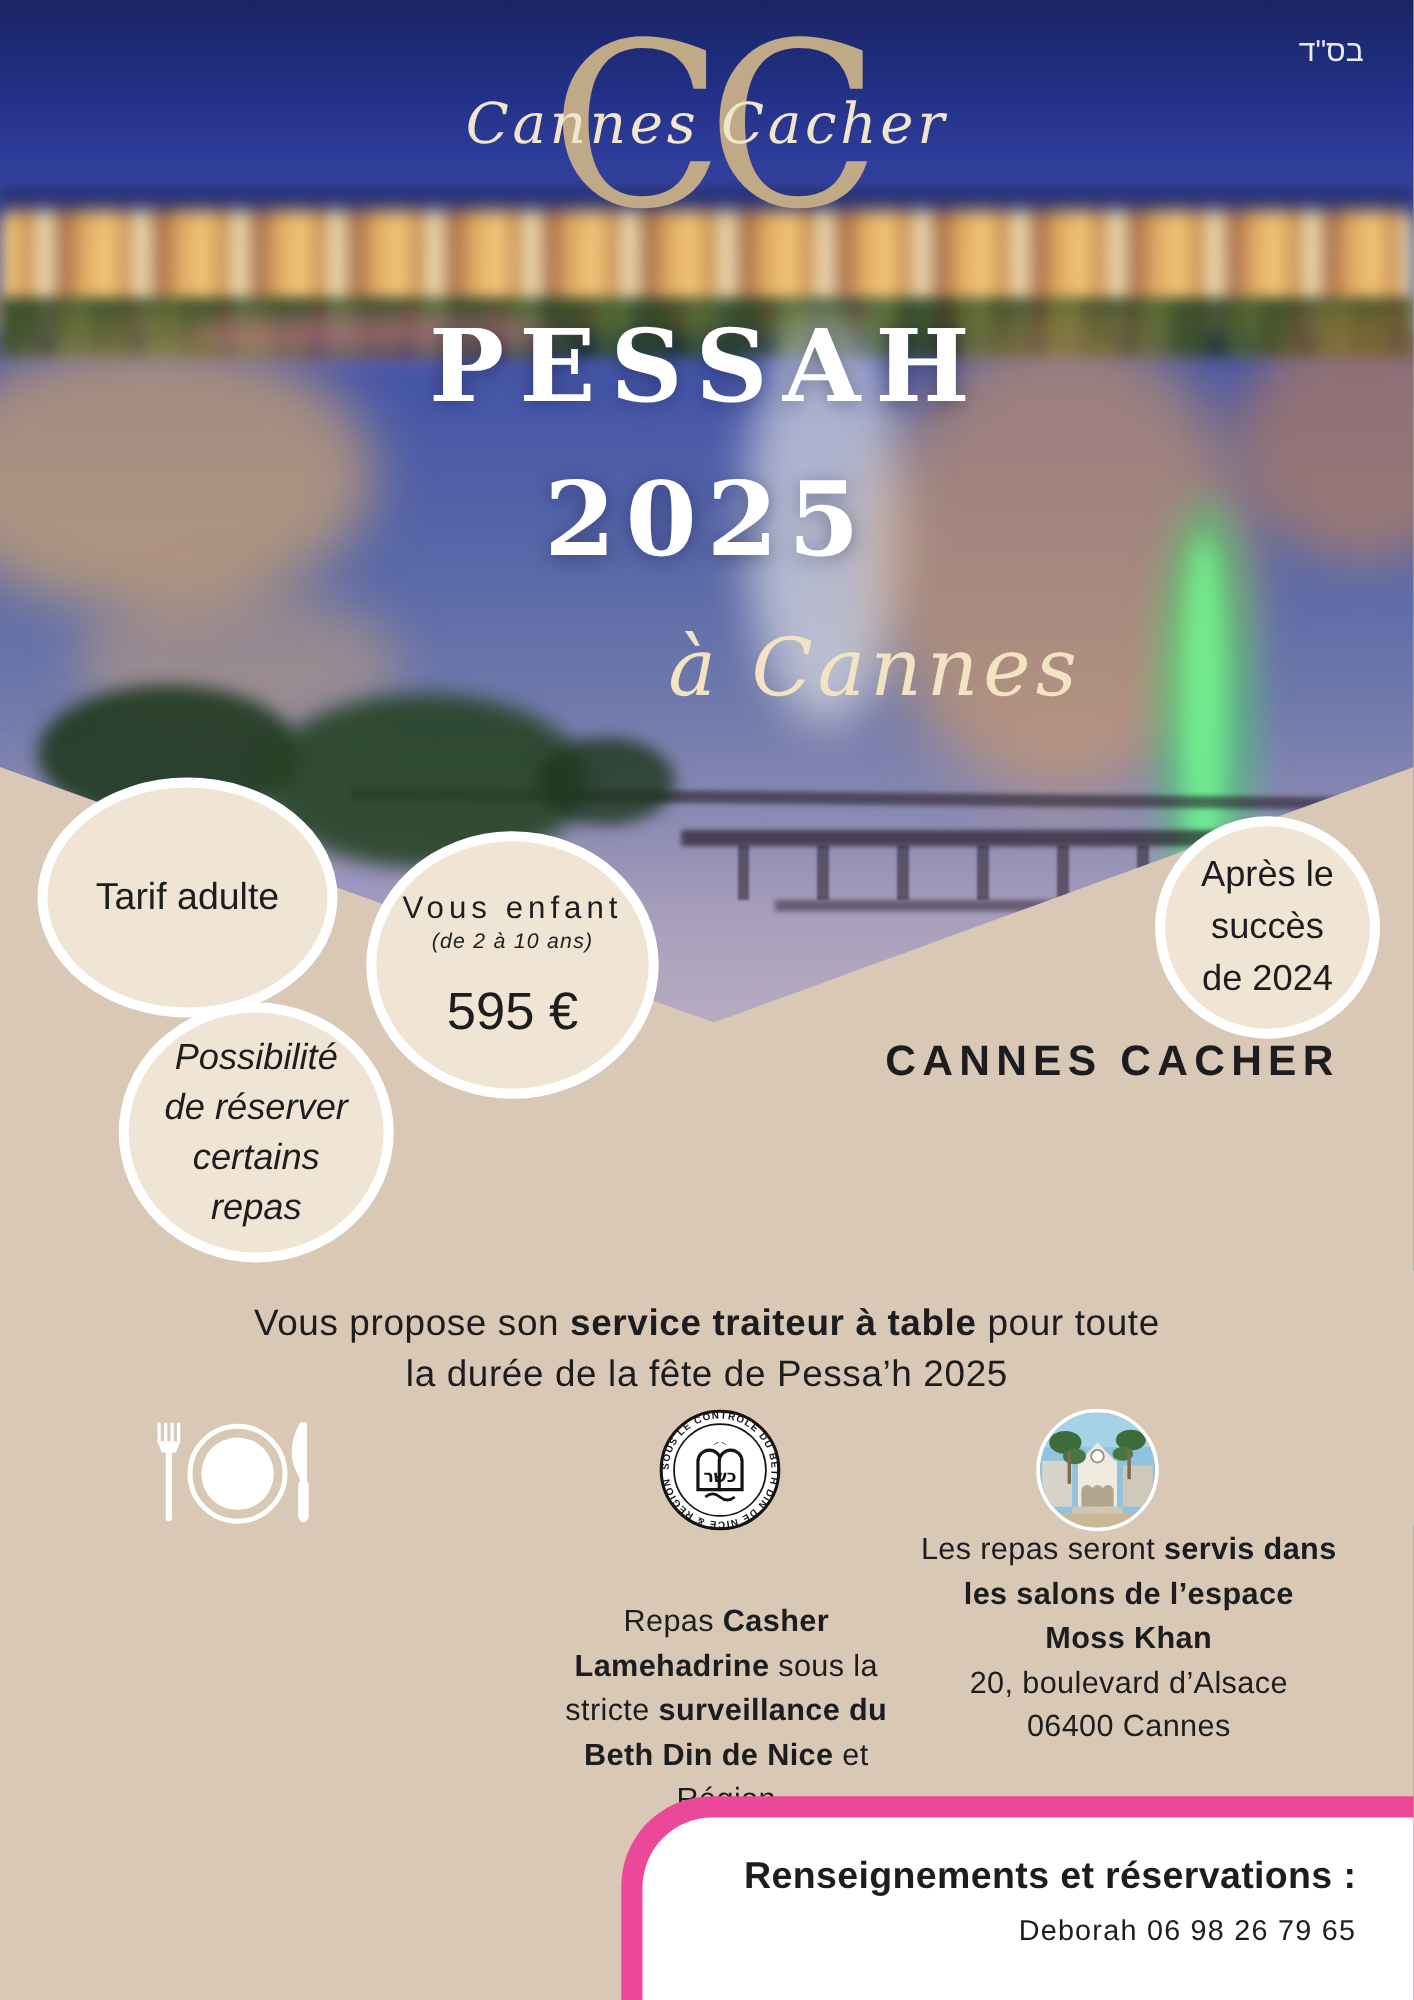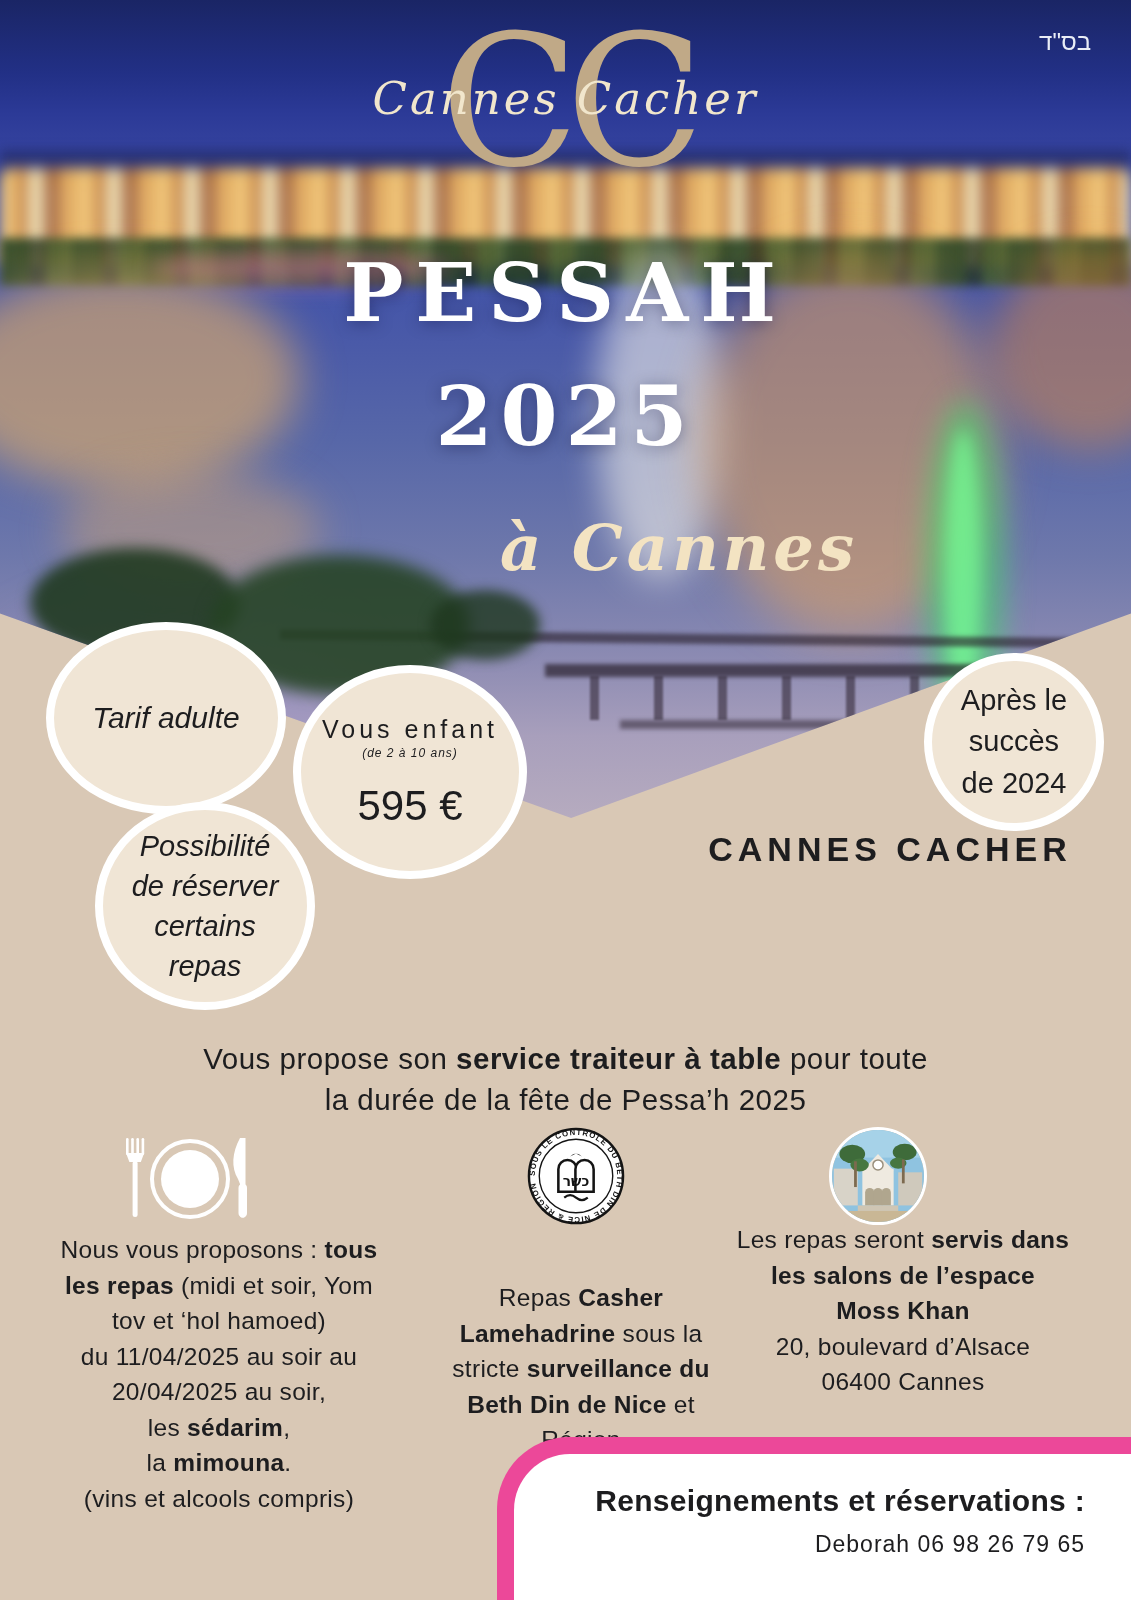--- a/index.html
+++ b/index.html
@@ -47,31 +47,31 @@
   #logo{position:absolute;top:10px;left:0;width:100%;text-align:center;z-index:2;}
   .logo-cc{font-family:"DejaVu Serif",serif;font-size:182px;line-height:1;color:#c0a987;letter-spacing:-14px;}
   .logo-script{position:absolute;top:62px;left:0;width:100%;text-align:center;
     font-family:"DejaVu Serif",serif;font-style:italic;font-size:45px;color:#f1e6cc;letter-spacing:3px;}
   #bsd{position:absolute;top:28px;right:40px;color:#e9edf6;font-size:24px;z-index:2;}
   
   .hero-title{position:absolute;left:0;width:100%;text-align:center;z-index:2;color:#fff;
     font-family:"DejaVu Serif",serif;font-weight:700;text-shadow:0 2px 16px rgba(0,0,40,.35);}
   #title1{top:246px;font-size:80px;letter-spacing:12px;}
   #title2{top:368px;font-size:82px;letter-spacing:8px;}
-  #subtitle{position:absolute;top:510px;left:500px;width:400px;z-index:2;
-    font-family:"DejaVu Serif",serif;font-style:italic;font-size:64px;color:#f3e3c2;letter-spacing:4px;font-weight:bold;}
+  #subtitle{position:absolute;top:498px;left:500px;width:400px;text-align:center;z-index:2;
+    font-family:"DejaVu Serif",serif;font-style:italic;font-size:64px;color:#f3e3c2;letter-spacing:4px;}
   
   .bubble{position:absolute;background:#f0e5d5;border:8px solid #fff;border-radius:50%;
     display:flex;flex-direction:column;align-items:center;justify-content:center;text-align:center;z-index:3;box-sizing:border-box;}
-  #b-adult{left:46px;top:622px;width:240px;height:192px;font-style:italic;}
+  #b-adult{left:30px;top:622px;width:240px;height:192px;}
   #b-adult .lbl{font-size:30px;}
   #b-adult .price{font-size:47px;font-weight:500;margin-top:10px;}
   #b-child{left:293px;top:665px;width:234px;height:214px;}
   #b-child .lbl{font-size:25px;letter-spacing:4px;}
-  #b-child .sub{font-size:12px;font-style:italic;letter-spacing:1px;margin-top:2px;}
+  #b-child .sub{font-size:17px;font-style:italic;letter-spacing:1px;margin-top:2px;}
   #b-child .price{font-size:42px;font-weight:500;margin-top:22px;}
   #b-poss{left:95px;top:802px;width:220px;height:208px;font-style:italic;font-size:29px;line-height:1.38;white-space:pre-line;}
   #b-succ{left:924px;top:653px;width:180px;height:178px;font-size:29px;line-height:1.42;white-space:pre-line;}
   
   #brand{position:absolute;left:655px;top:830px;width:470px;text-align:center;z-index:3;}
   #brand .name{font-size:34px;font-weight:700;letter-spacing:5px;}
   #brand .tagline{font-size:27px;letter-spacing:2px;margin-top:14px;}
   
   #intro{position:absolute;top:1022px;left:0;width:100%;text-align:center;font-size:29.5px;
     letter-spacing:.5px;line-height:1.4;font-weight:500;white-space:pre-line;z-index:3;margin-top:16px;}
@@ -209,25 +209,20 @@
       <rect y="88" width="100" height="12" fill="#c9b795"></rect>
       <ellipse cx="22" cy="26" rx="14" ry="10" fill="#3e6b3a"></ellipse>
       <ellipse cx="30" cy="38" rx="10" ry="7" fill="#477740"></ellipse>
       <rect x="24" y="34" width="3" height="28" fill="#7d6a4f"></rect>
       <ellipse cx="79" cy="24" rx="13" ry="9" fill="#3e6b3a"></ellipse>
       <ellipse cx="72" cy="36" rx="9" ry="6" fill="#477740"></ellipse>
       <rect x="76" y="32" width="3" height="26" fill="#7d6a4f"></rect>
     </svg>
   </div>
 
-  <div id="col1" class="col-text rich"><span>Nous vous proposons :  </span><b>tous les repas</b><span> (midi et soir, Yom tov et ‘hol hamoed)
-du 11/04/2025 au soir au 20/04/2025 au soir,
-les </span><b>sédarim</b><span>,
-la </span><b>mimouna</b><span>.
-(vins et alcools compris)</span></div>
   <div id="col2" class="col-text rich"><span>Repas </span><b>Casher Lamehadrine</b><span> sous la stricte </span><b>surveillance du Beth Din de Nice</b><span> et Région</span></div>
   <div id="col3" class="col-text rich"><span>Les repas seront </span><b>servis dans les salons de l’espace Moss Khan</b><span>
 20, boulevard d’Alsace
 06400 Cannes</span></div>
 
   <div id="contact-outline">
     <div id="contact-box">
       <div class="c-title">Renseignements et réservations :</div>
       <div class="c-phone">Deborah 06 98 26 79 65</div>
     </div>

